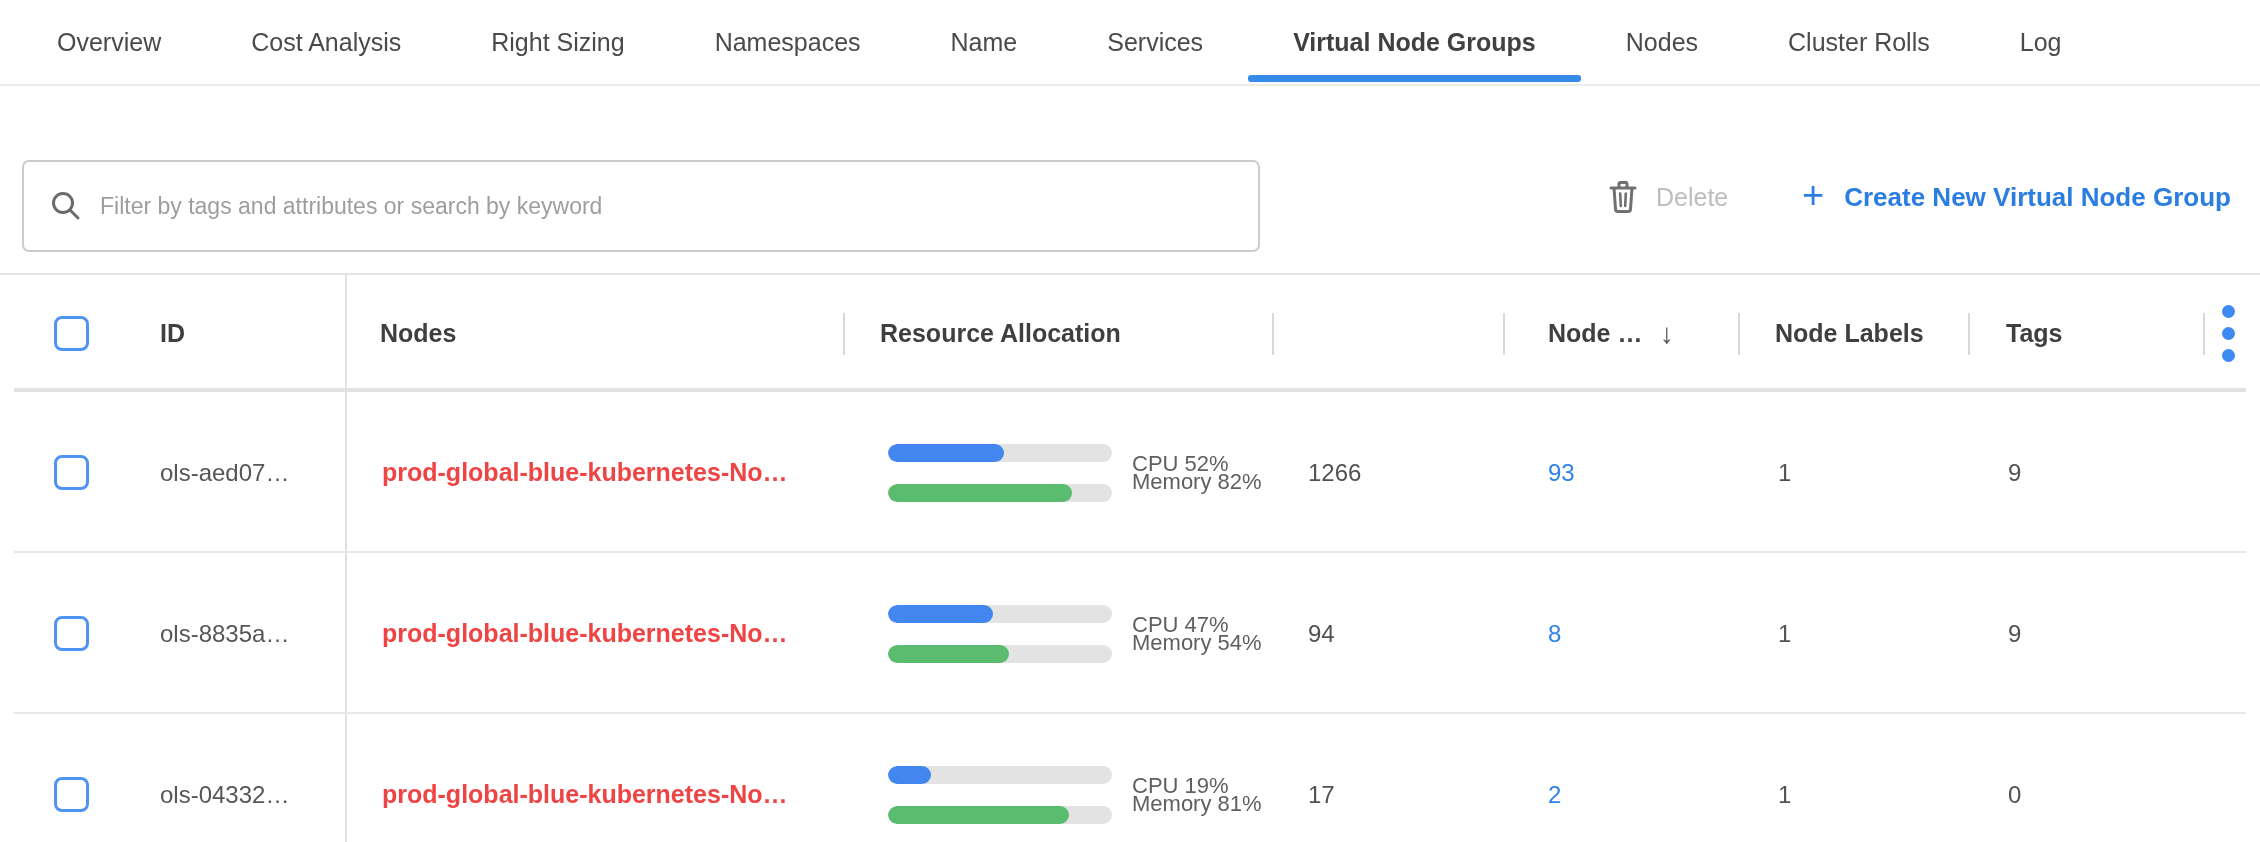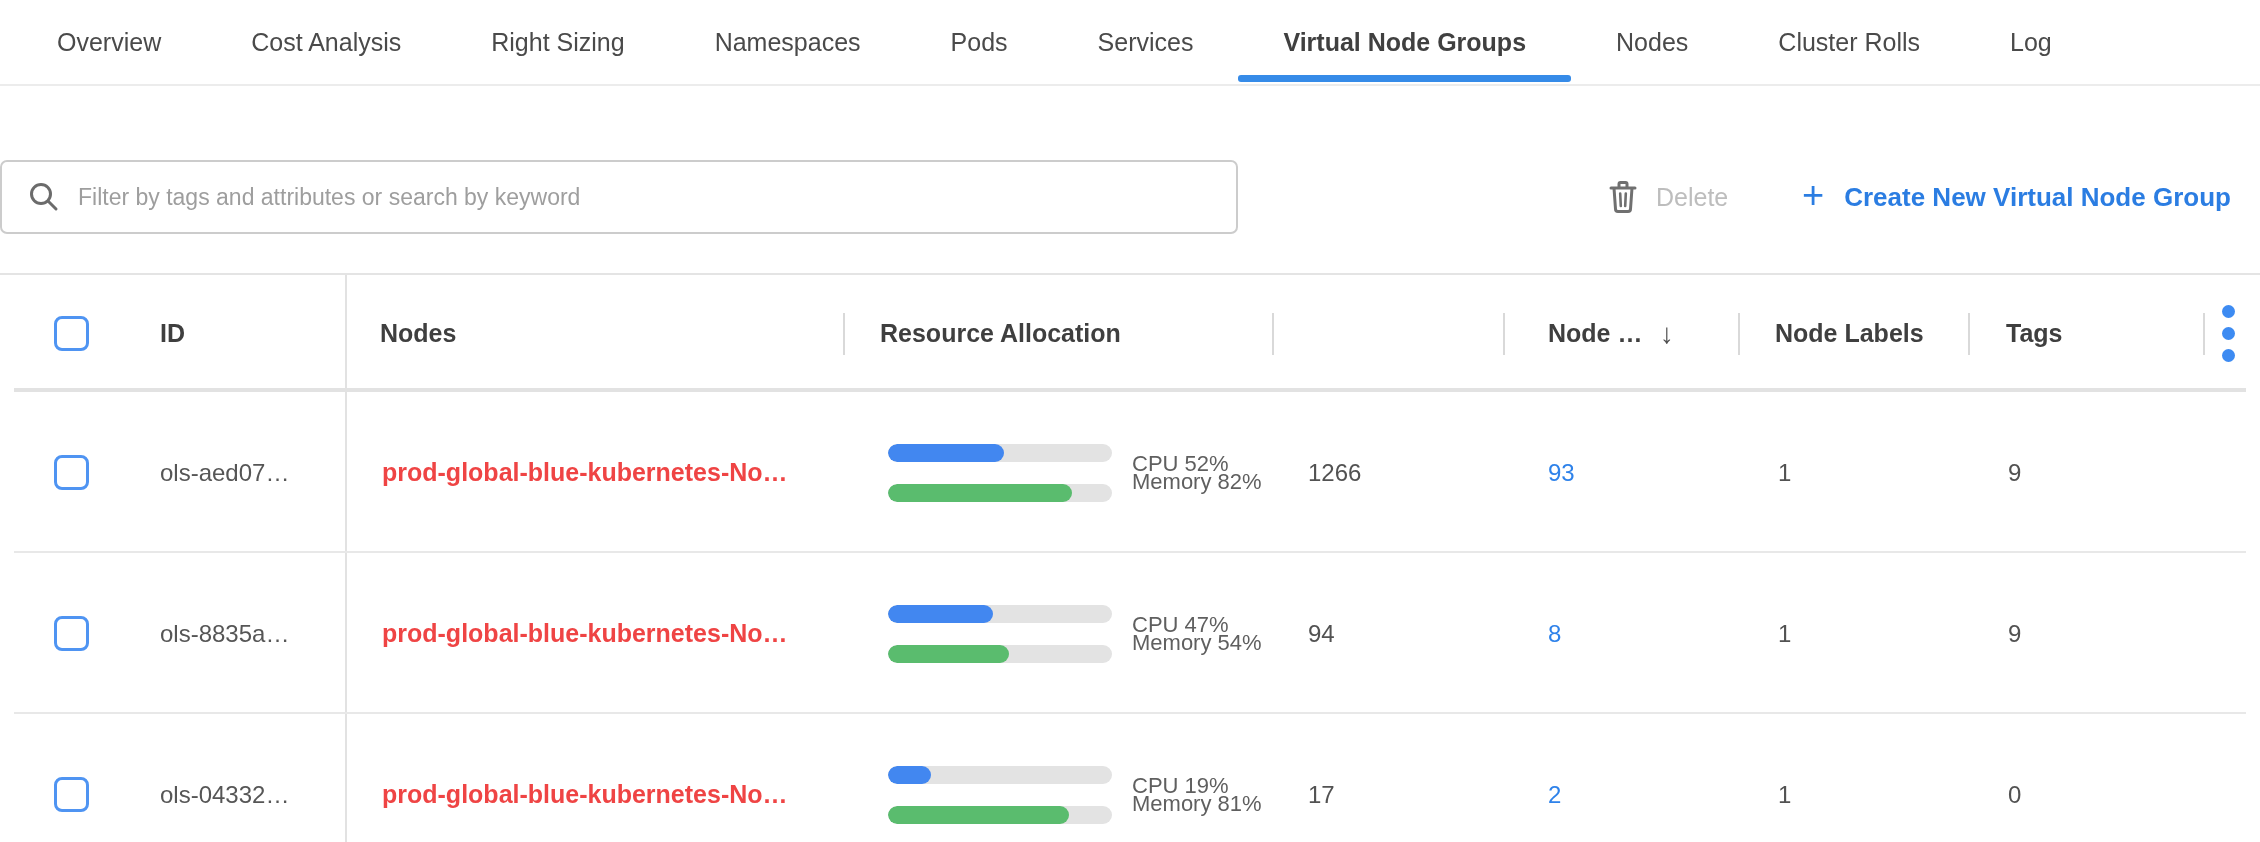--- a/index.html
+++ b/index.html
@@ -41,22 +41,22 @@
   }
 
   
   .toolbar {
     position: relative;
     height: 74px;
     margin-top: 74px;
   }
   .search-wrap {
     position: absolute;
-    left: 0; top: 0;
-    width: 1238px; height: 74px;
+    left: 22px; top: 0;
+    width: 1238px; height: 92px;
     border: 2px solid #cccccc;
     border-radius: 7px;
     display: flex;
     align-items: center;
     background: #fff;
   }
   .search-wrap svg { position: absolute; left: 24px; }
   .search-input {
     width: 100%; height: 100%;
     border: none; outline: none;
@@ -223,21 +223,21 @@
   .tags-cell { left: 2008px; }
 </style>
 </head>
 <body>
 
 <nav class="tabbar">
   <div class="tab">Overview</div>
   <div class="tab">Cost Analysis</div>
   <div class="tab">Right Sizing</div>
   <div class="tab">Namespaces</div>
-  <div class="tab">Pods</div>
+  <div class="tab">Name</div>
   <div class="tab">Services</div>
   <div class="tab active">Virtual Node Groups</div>
   <div class="tab">Nodes</div>
   <div class="tab">Cluster Rolls</div>
   <div class="tab">Log</div>
 </nav>
 
 <div class="toolbar">
   <div class="search-wrap">
     <svg width="36" height="36" viewBox="0 0 36 36" fill="none">

